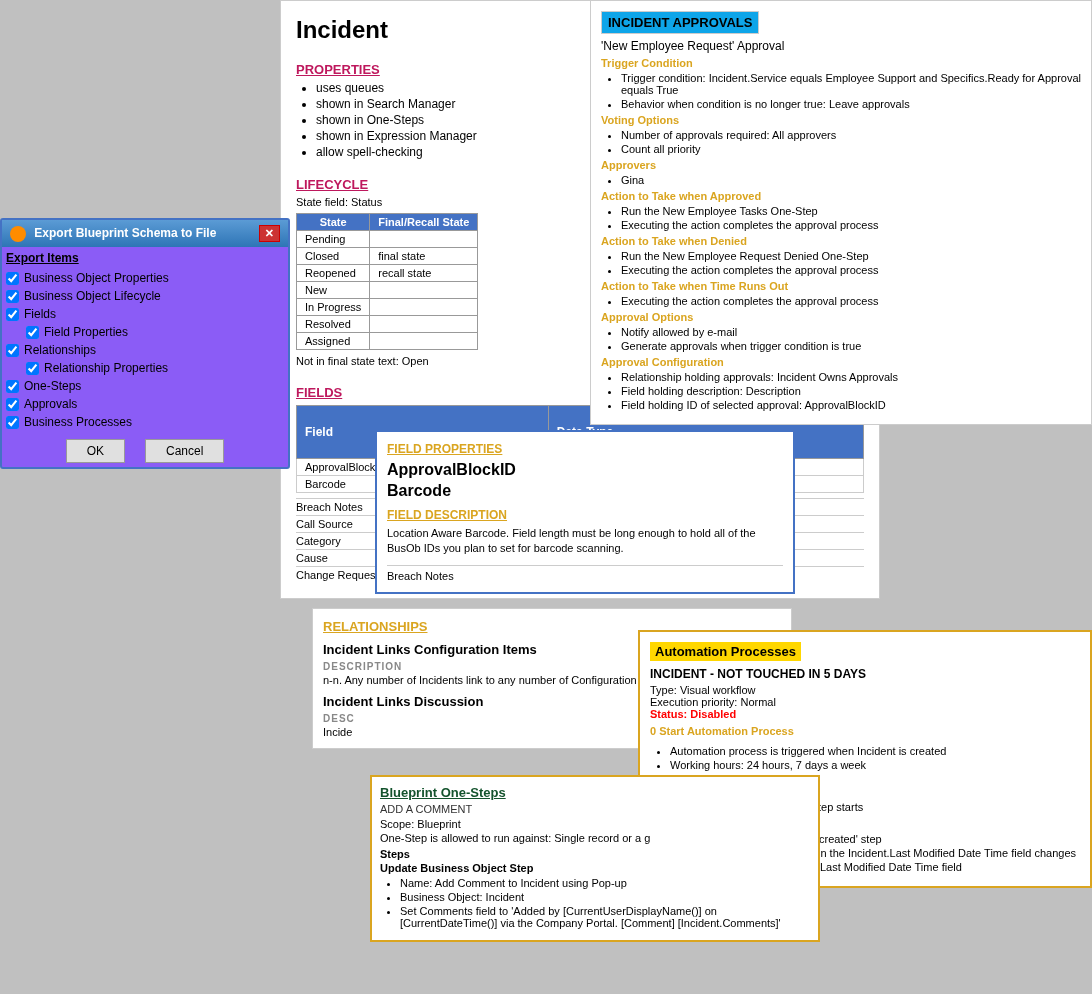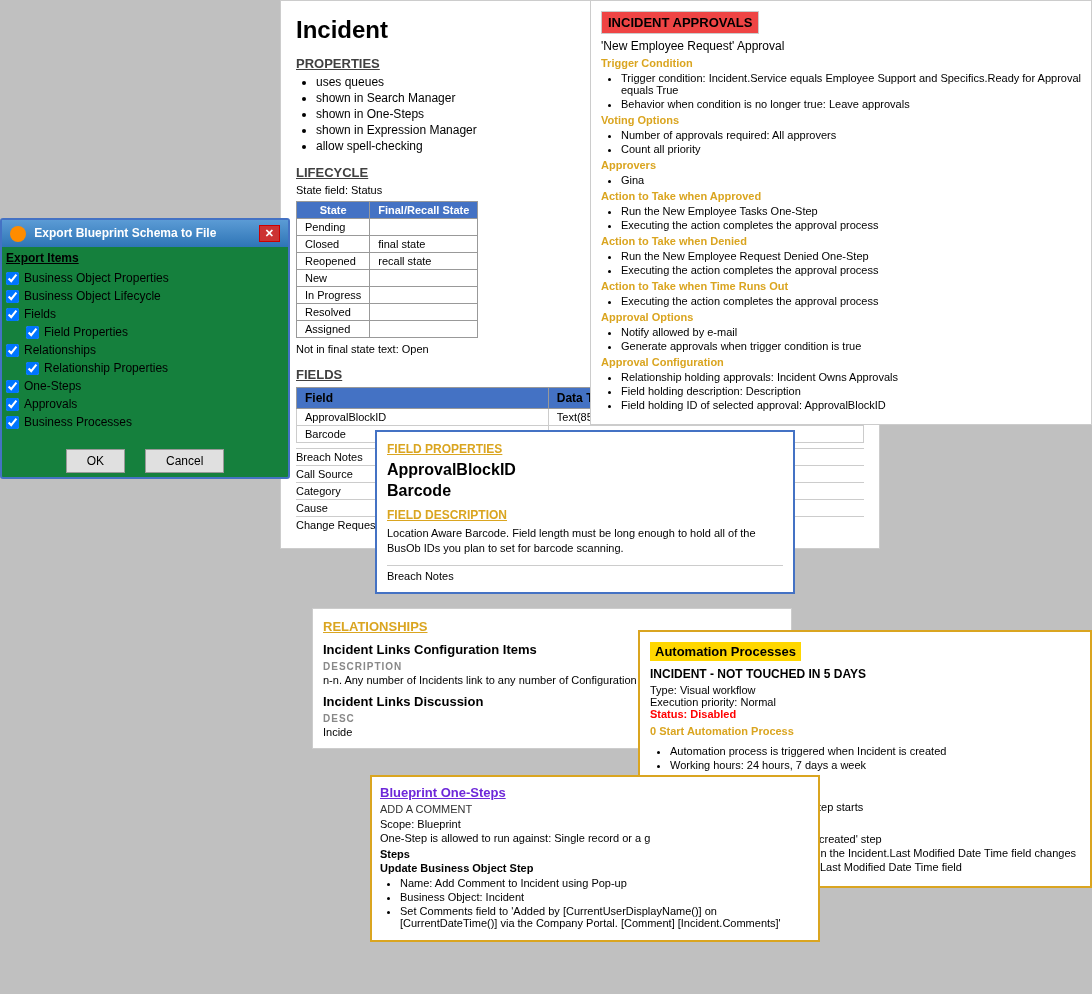--- a/index.html
+++ b/index.html
@@ -9,32 +9,32 @@
     .main-doc {
       position: absolute;
       top: 0; left: 280px;
       width: 600px;
       background: white;
       border: 1px solid #ccc;
       padding: 15px;
     }
 
     .main-title { font-size: 24px; font-weight: bold; margin-bottom: 5px; }
-    .section-header { color: #404040; font-weight: bold; font-size: 13px; margin: 12px 0 4px 0; text-decoration: underline; }
+    .section-header { color: #be185d; font-weight: bold; font-size: 13px; margin: 18px 0 4px 0; text-decoration: underline; }
     .bullet-list { list-style: disc; padding-left: 20px; margin: 3px 0; }
     .bullet-list li { margin: 2px 0; }
 
     
     .lifecycle-table { border-collapse: collapse; margin: 5px 0; }
     .lifecycle-table th, .lifecycle-table td { border: 1px solid #999; padding: 2px 8px; font-size: 11px; }
     .lifecycle-table th { background: #4472C4; color: white; }
 
     
     .fields-table { border-collapse: collapse; width: 100%; margin: 5px 0; }
-    .fields-table th { background: #4472C4; color: #000000; padding: 3px 8px; text-align: left; border: 1px solid #999; }
+    .fields-table th { background: #4472C4; color: #ffffff; padding: 19px 8px; text-align: left; border: 1px solid #999; }
     .fields-table td { border: 1px solid #ccc; padding: 2px 8px; font-size: 11px; }
 
     
     .field-props-panel {
       position: absolute;
       top: 430px; left: 375px;
       width: 420px;
       background: white;
       border: 2px solid #4472C4;
       padding: 10px;
@@ -46,29 +46,29 @@
     
     .approvals-panel {
       position: absolute;
       top: 0; left: 590px;
       width: 502px;
       background: white;
       border: 1px solid #ccc;
       padding: 10px;
       z-index: 3;
     }
-    .approvals-title { background: #ef4444; font-weight: bold; font-size: 13px; padding: 3px 6px; border: 1px solid #ccc; display: inline-block; margin-bottom: 5px; }
+    .approvals-title { background: #0ea5e9; font-weight: bold; font-size: 13px; padding: 3px 6px; border: 1px solid #ccc; display: inline-block; margin-bottom: 5px; }
     .sub-section-header { color: #DAA520; font-weight: bold; font-size: 11px; margin: 4px 0 2px 0; }
 
     
     .export-dialog {
       position: absolute;
       top: 218px; left: 0px;
       width: 290px;
-      background: #15803d;
+      background: #8b5cf6;
       border: 2px solid #4472C4;
       z-index: 20;
       border-radius: 3px;
     }
     .dialog-titlebar {
       background: linear-gradient(to bottom, #5B9BD5, #2E75B6);
       color: white;
       padding: 5px 8px;
       font-weight: bold;
       font-size: 12px;
@@ -91,21 +91,21 @@
       border-radius: 50%;
       display: inline-block;
       margin-right: 5px;
       vertical-align: middle;
     }
     .dialog-body { padding: 4px; }
     .export-items-label { font-weight: bold; font-size: 12px; margin-bottom: 6px; text-decoration: underline; }
     .checkbox-item { display: flex; align-items: center; margin: 4px 0; font-size: 12px; }
     .checkbox-item input[type=checkbox] { margin-right: 5px; }
     .sub-checkbox { margin-left: 20px; }
-    .dialog-buttons { display: flex; justify-content: center; gap: 20px; margin-top: 20px; }
+    .dialog-buttons { display: flex; justify-content: center; gap: 20px; margin-top: 10px; }
     .dialog-btn {
       background: #E0E0E0;
       border: 1px solid #999;
       padding: 4px 20px;
       cursor: pointer;
       font-size: 12px;
     }
 
     
     .relationships-panel {
@@ -124,21 +124,21 @@
     
     .onesteps-panel {
       position: absolute;
       top: 775px; left: 370px;
       width: 450px;
       background: white;
       border: 2px solid #DAA520;
       padding: 8px;
       z-index: 10;
     }
-    .onesteps-title { color: #6d28d9; font-weight: bold; font-size: 13px; text-decoration: underline; }
+    .onesteps-title { color: #14532d; font-weight: bold; font-size: 13px; text-decoration: underline; }
     .onesteps-subtitle { font-size: 11px; color: #333; margin: 3px 0; }
 
     
     .automation-panel {
       position: absolute;
       top: 630px; left: 638px;
       width: 454px;
       background: white;
       border: 2px solid #DAA520;
       padding: 10px;

